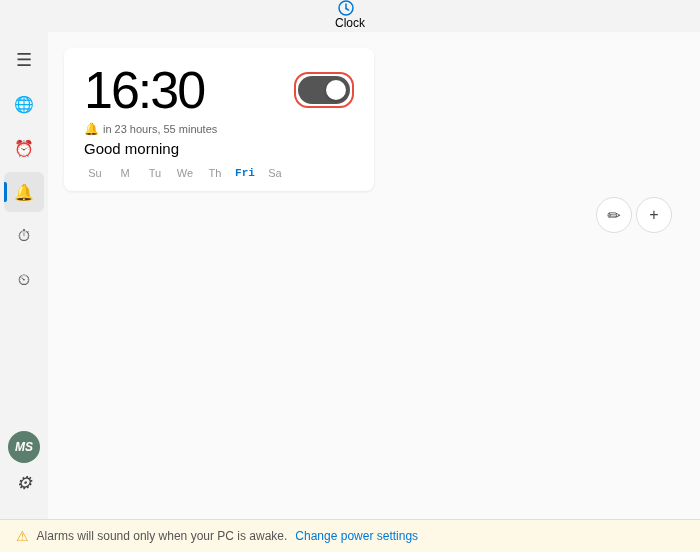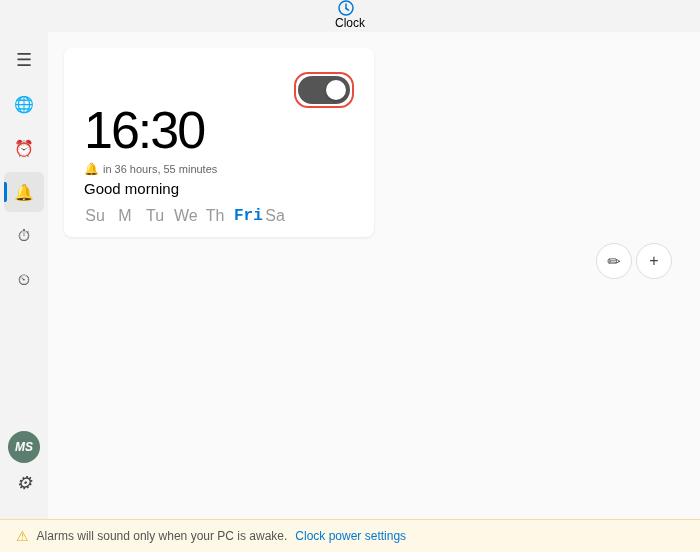--- a/index.html
+++ b/index.html
@@ -150,21 +150,20 @@
       display: flex;
       align-items: flex-start;
       justify-content: space-between;
     }
     .alarm-time {
       font-size: 52px;
       font-weight: 300;
       color: #000;
       line-height: 1;
       letter-spacing: -2px;
-      margin-top: 40px;
     }
     .toggle-wrapper {
       border: 2px solid #e74c3c;
       border-radius: 14px;
       padding: 2px;
       margin-top: 8px;
     }
     .toggle {
       width: 52px;
       height: 28px;
@@ -200,21 +199,21 @@
       font-weight: 400;
       color: #000;
       margin-top: 4px;
     }
     .alarm-days {
       display: flex;
       gap: 8px;
       margin-top: 10px;
     }
     .alarm-day {
-      font-size: 16px;
+      font-size: 11px;
       color: #999;
       width: 22px;
       text-align: center;
     }
     .alarm-day.active {
       color: #0078d4;
       font-weight: 600;
       font-family: Liberation Mono, monospace;
     }
 
@@ -357,21 +356,21 @@
       <div class="alarm-card-header">
         <span class="alarm-time">16:30</span>
         <div class="toggle-wrapper">
           <div class="toggle">
             <div class="toggle-knob"></div>
           </div>
         </div>
       </div>
       <div class="alarm-next">
         <span class="alarm-next-icon">🔔</span>
-        <span>in 36 hours, 55 minutes</span>
+        <span>in 23 hours, 55 minutes</span>
       </div>
       <div class="alarm-label">Good morning</div>
       <div class="alarm-days">
         <span class="alarm-day">Su</span>
         <span class="alarm-day">M</span>
         <span class="alarm-day">Tu</span>
         <span class="alarm-day">We</span>
         <span class="alarm-day">Th</span>
         <span class="alarm-day active">Fri</span>
         <span class="alarm-day">Sa</span>
@@ -387,14 +386,14 @@
         <span>+</span>
       </div>
     </div>
 
   </div>
 </div>
 
 <div class="status-bar">
   <span class="status-icon">⚠</span>
   <span>Alarms will sound only when your PC is awake.</span>
-  <a class="status-link" href="#">Clock power settings</a>
+  <a class="status-link" href="#">Change power settings</a>
 </div>
 
 </body></html>

